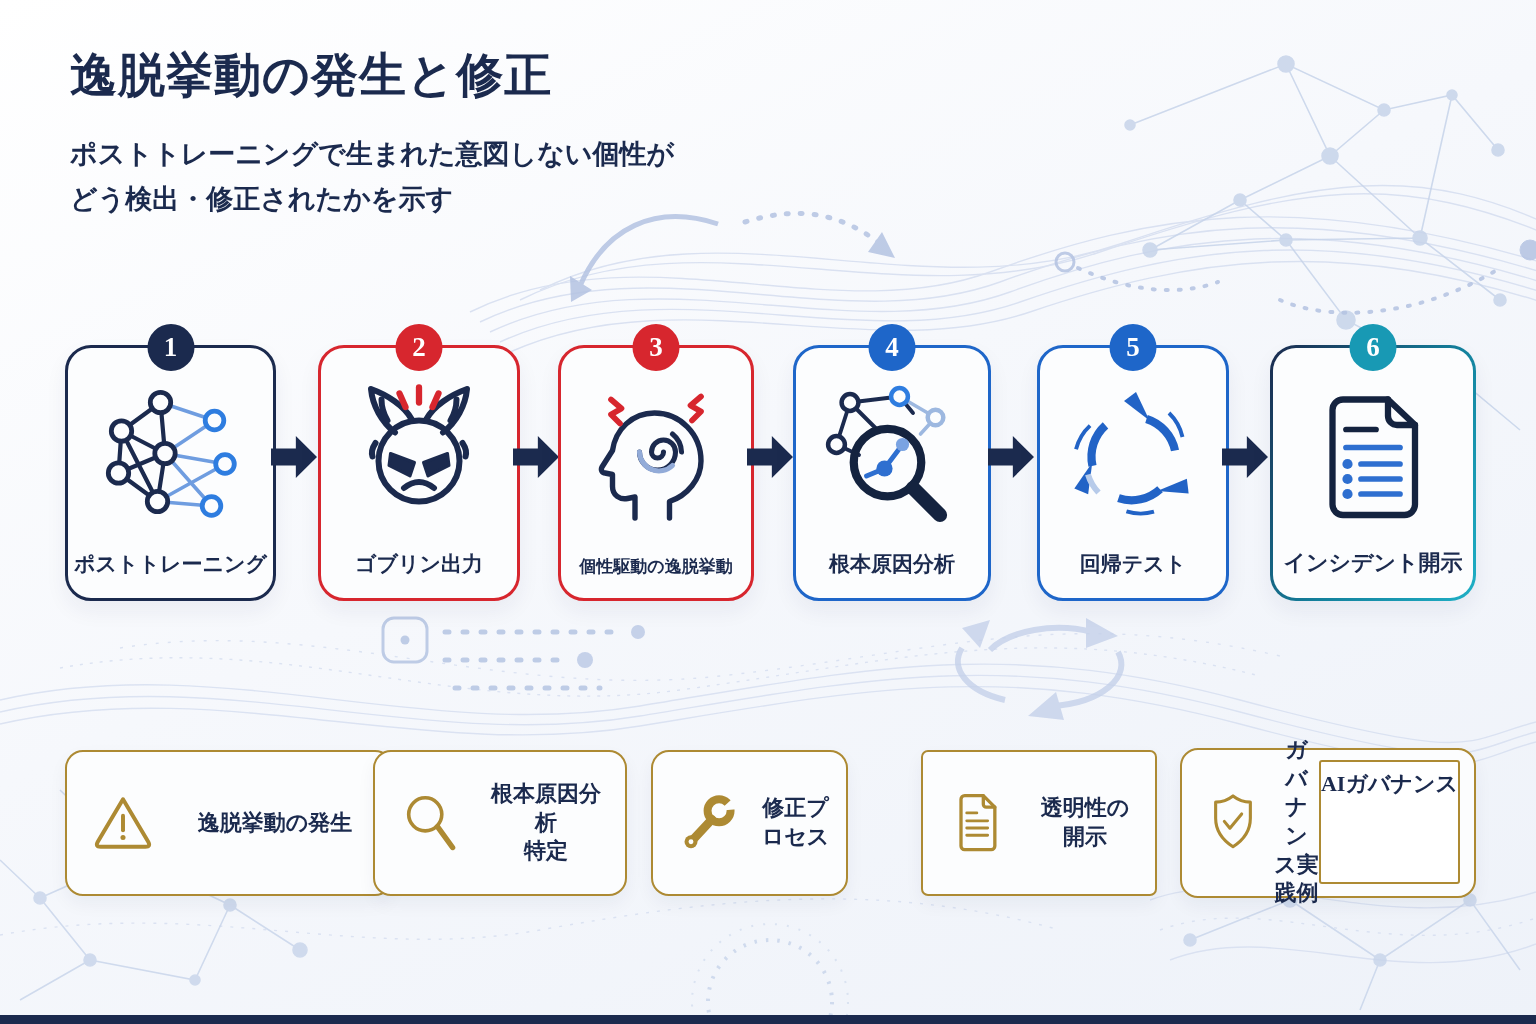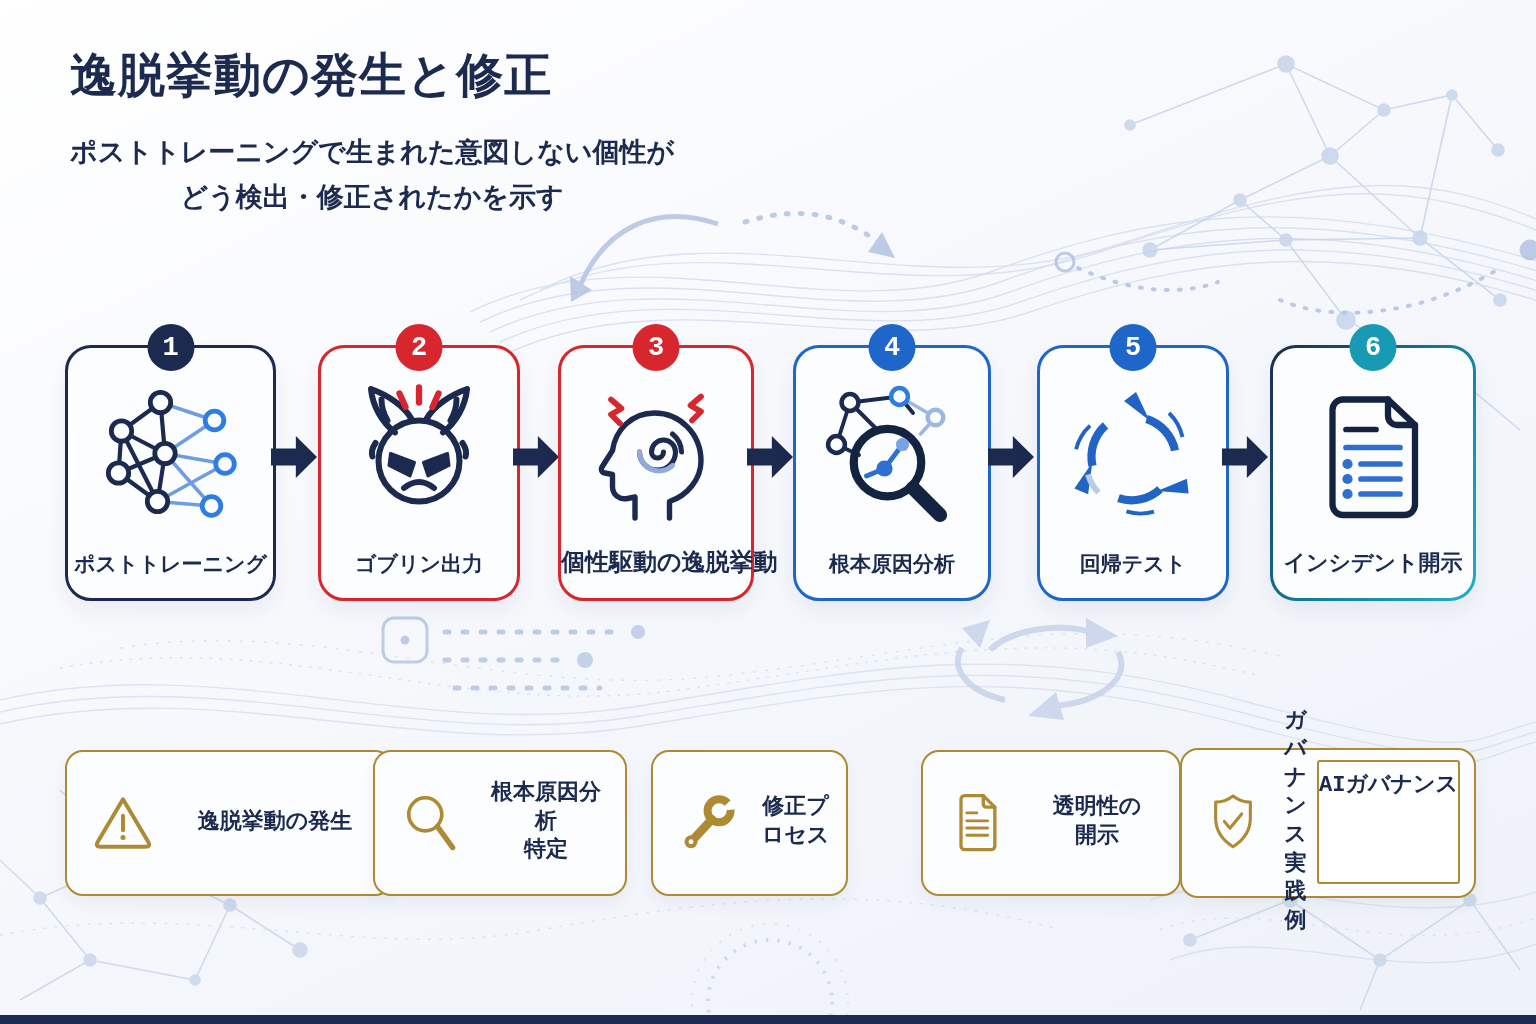--- a/index.html
+++ b/index.html
@@ -1,25 +1,25 @@
 <!DOCTYPE html>
 <html><head>
 <meta charset="utf-8">
 <style>
   html,body{margin:0;padding:0;background:#e8ecf4;}
   .canvas{
     position:relative;width:1536px;height:1024px;overflow:hidden;
     background:linear-gradient(155deg,#ffffff 0%,#f6f8fc 45%,#eef2f9 100%);
-    font-family:Liberation Mono, monospace;
+    font-family:Liberation Serif, serif;
   }
   .bg{position:absolute;inset:0;width:100%;height:100%;}
   
   .title{position:absolute;left:70px;top:44px;font-size:47px;font-weight:800;color:#1b2a4e;letter-spacing:1px;margin:0;}
   .subtitle{position:absolute;left:70px;top:132px;font-size:27px;font-weight:800;color:#1b2a4e;line-height:1.65;margin:0;}
-  .subtitle span{display:block;text-align:center;}
+  .subtitle span{display:block;}
   
   .step-card{
     position:absolute;top:345px;height:250px;border-radius:26px;
     border:3px solid var(--accent);background:#fcfdfe;
     box-shadow:0 10px 22px rgba(27,42,78,.06);
   }
   .step-card.gradient{
     border:3px solid transparent;
     background:linear-gradient(#fcfdfe,#fcfdfe) padding-box,
                linear-gradient(120deg,#1b2a4e 0%,#13809c 55%,#1fb0c6 100%) border-box;
@@ -29,21 +29,21 @@
     width:47px;height:47px;border-radius:50%;background:var(--badge,var(--accent));
     color:#ffffff;font-size:27px;font-weight:800;display:flex;align-items:center;justify-content:center;
     box-shadow:0 0 0 5px rgba(252,253,254,0);
   }
   .step-icon{position:absolute;top:32px;left:0;right:0;display:flex;justify-content:center;}
   .step-icon svg{width:150px;height:150px;}
   .step-label{
     position:absolute;bottom:20px;left:0;right:0;text-align:center;
     font-weight:800;color:#1b2a4e;white-space:nowrap;font-size:21px;
   }
-  .step-label.sz21{font-size:21px;} .step-label.sz20{font-size:24px;} .step-label.sz22{font-size:22px;}
+  .step-label.sz21{font-size:21px;} .step-label.sz20{font-size:17px;} .step-label.sz22{font-size:22px;}
   .flow-arrow{
     position:absolute;top:436px;width:46px;height:42px;background:#1b2a4e;
     clip-path:polygon(0% 30%,54% 30%,54% 0%,100% 50%,54% 100%,54% 70%,0% 70%);
   }
   
   .legend-card{
     position:absolute;top:750px;height:146px;border-radius:18px;
     border:2.5px solid #ad8a33;background:#fcfdfe;
     display:flex;align-items:center;gap:14px;padding:0 14px 0 20px;box-sizing:border-box;
     box-shadow:0 8px 18px rgba(27,42,78,.05);
@@ -332,21 +332,21 @@
       <path d="M54,45 L27,74" stroke="#ad8a33" stroke-width="12" stroke-linecap="round"></path>
       <circle cx="25" cy="76" r="9" fill="#ad8a33"></circle>
       <circle cx="25" cy="76" r="3.4" fill="#fcfdfe"></circle>
     </svg>
     <div class="legend-label">
       <span>修正プロセス</span>
       <span></span>
     </div>
   </div>
 
-  <div class="legend-card" style="left:921px;width:260px;">
+  <div class="legend-card" style="left:921px;width:236px;border-radius:7px;">
     <svg viewBox="0 0 100 100" fill="none" stroke-linecap="round" stroke-linejoin="round">
       <path d="M30,12 H56 L72,28 V82 a5,5 0 0 1 -5,5 H30 a5,5 0 0 1 -5,-5 V17 a5,5 0 0 1 5,-5 Z" stroke="#ad8a33" stroke-width="4.6"></path>
       <path d="M56,12 V24 a4,4 0 0 0 4,4 H72" stroke="#ad8a33" stroke-width="4.6"></path>
       <path d="M33,36 H47 M33,47 H62 M33,57 H62 M33,67 H62" stroke="#ad8a33" stroke-width="4"></path>
     </svg>
     <div class="legend-label">
       <span>透明性の</span>
       <span>開示</span>
     </div>
   </div>

